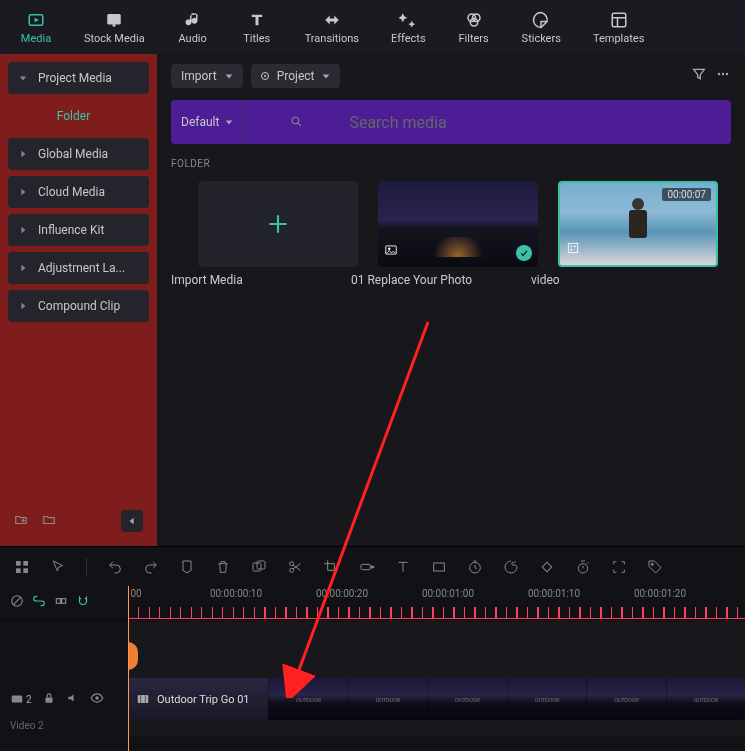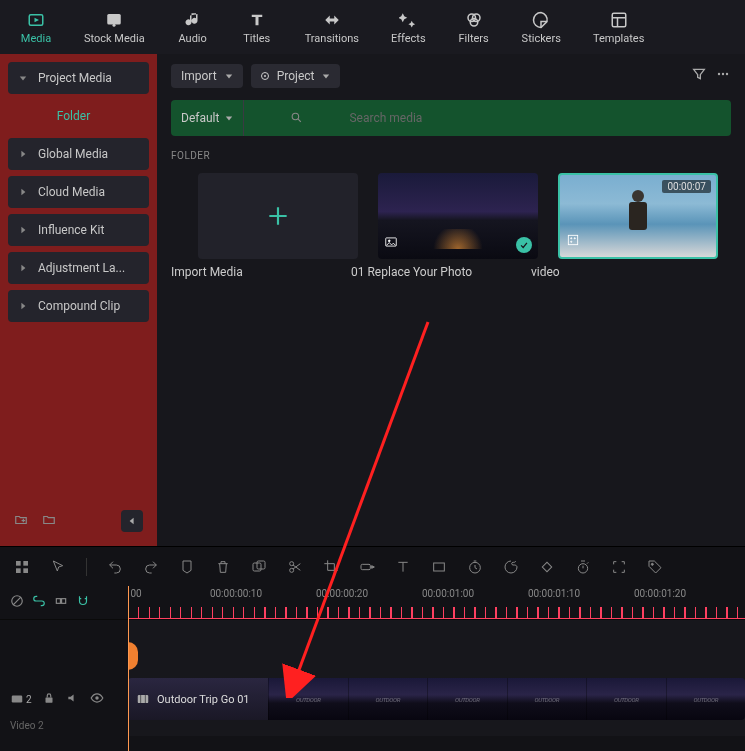--- a/index.html
+++ b/index.html
@@ -23,25 +23,25 @@
   .sidebar-footer .spacer { flex: 1; }
   .sf-icon svg { width: 14px; height: 14px; fill: #888; }
   .sf-btn { background: #24242c; border-radius: 4px; width: 22px; height: 22px; display: flex; align-items: center; justify-content: center; }
   
   .content { flex: 1; background: #17171c; padding: 10px 14px; display: flex; flex-direction: column; }
   .content-top { display: flex; align-items: center; gap: 8px; margin-bottom: 12px; }
   .pill { background: #2a2a32; border-radius: 4px; padding: 5px 10px; display: flex; align-items: center; gap: 8px; font-size: 12px; cursor: pointer; }
   .content-top .spacer { flex: 1; }
   .ct-icon svg { width: 16px; height: 16px; fill: #aaa; }
   
-  .searchbar { display: flex; align-items: center; background: #14532d; border-radius: 4px; height: 36px; margin-bottom: 14px; gap: 36px; }
+  .searchbar { display: flex; align-items: center; background: #4c1d95; border-radius: 4px; height: 44px; margin-bottom: 14px; gap: 36px; }
   .sb-default { padding: 0 10px; font-size: 12px; display: flex; align-items: center; gap: 6px; border-right: 1px solid #3a3a42; height: 100%; cursor: pointer; }
   .sb-search-icon { padding: 0 10px; }
   .sb-search-icon svg { width: 13px; height: 13px; fill: #888; }
-  .sb-input { flex: 1; background: transparent; border: none; outline: none; color: #ccc; font-size: 12px; }
+  .sb-input { flex: 1; background: transparent; border: none; outline: none; color: #ccc; font-size: 16px; }
   .sb-input::placeholder { color: #666; }
   
   .folder-label { font-size: 10px; color: #888; letter-spacing: 0.5px; margin-bottom: 12px; }
   
   .tiles { display: flex; gap: 20px; }
   .tile { width: 160px; }
   .tile-thumb { width: 160px; height: 86px; border-radius: 4px; position: relative; overflow: hidden; display: flex; align-items: center; justify-content: center; margin-left: 27px; }
   .tile-label { font-size: 12px; margin-top: 6px; color: #ccc; }
   .thumb-import { background: #22222a; cursor: pointer; }
   .thumb-import svg { width: 26px; height: 26px; stroke: #3ac1a6; stroke-width: 2; }

